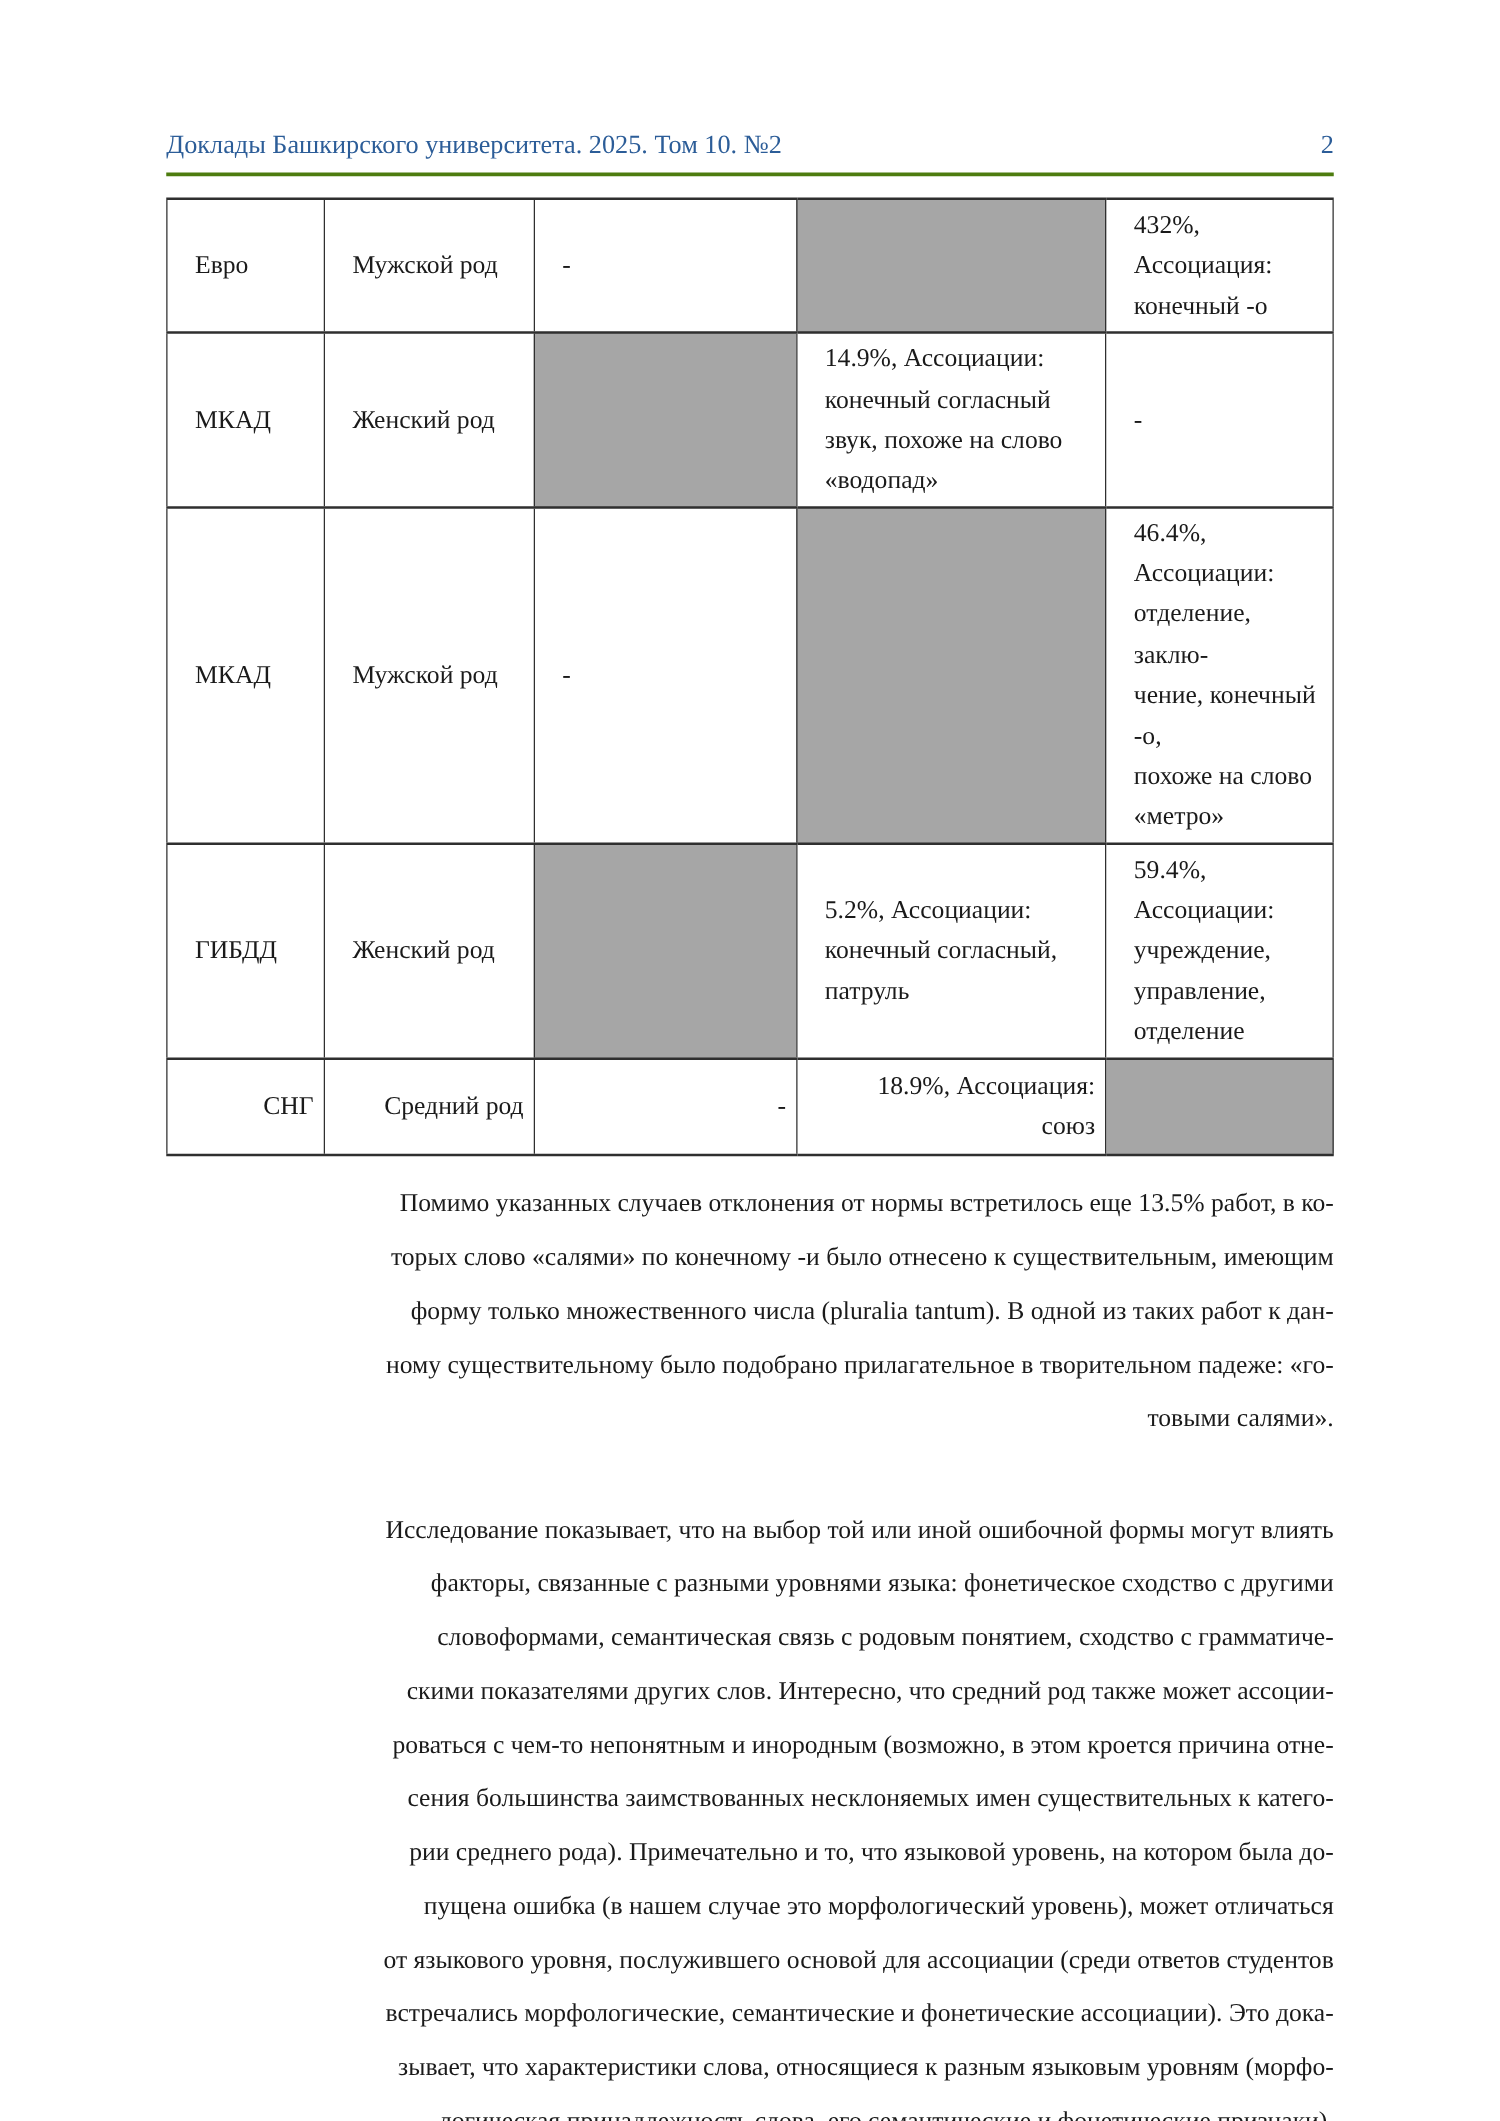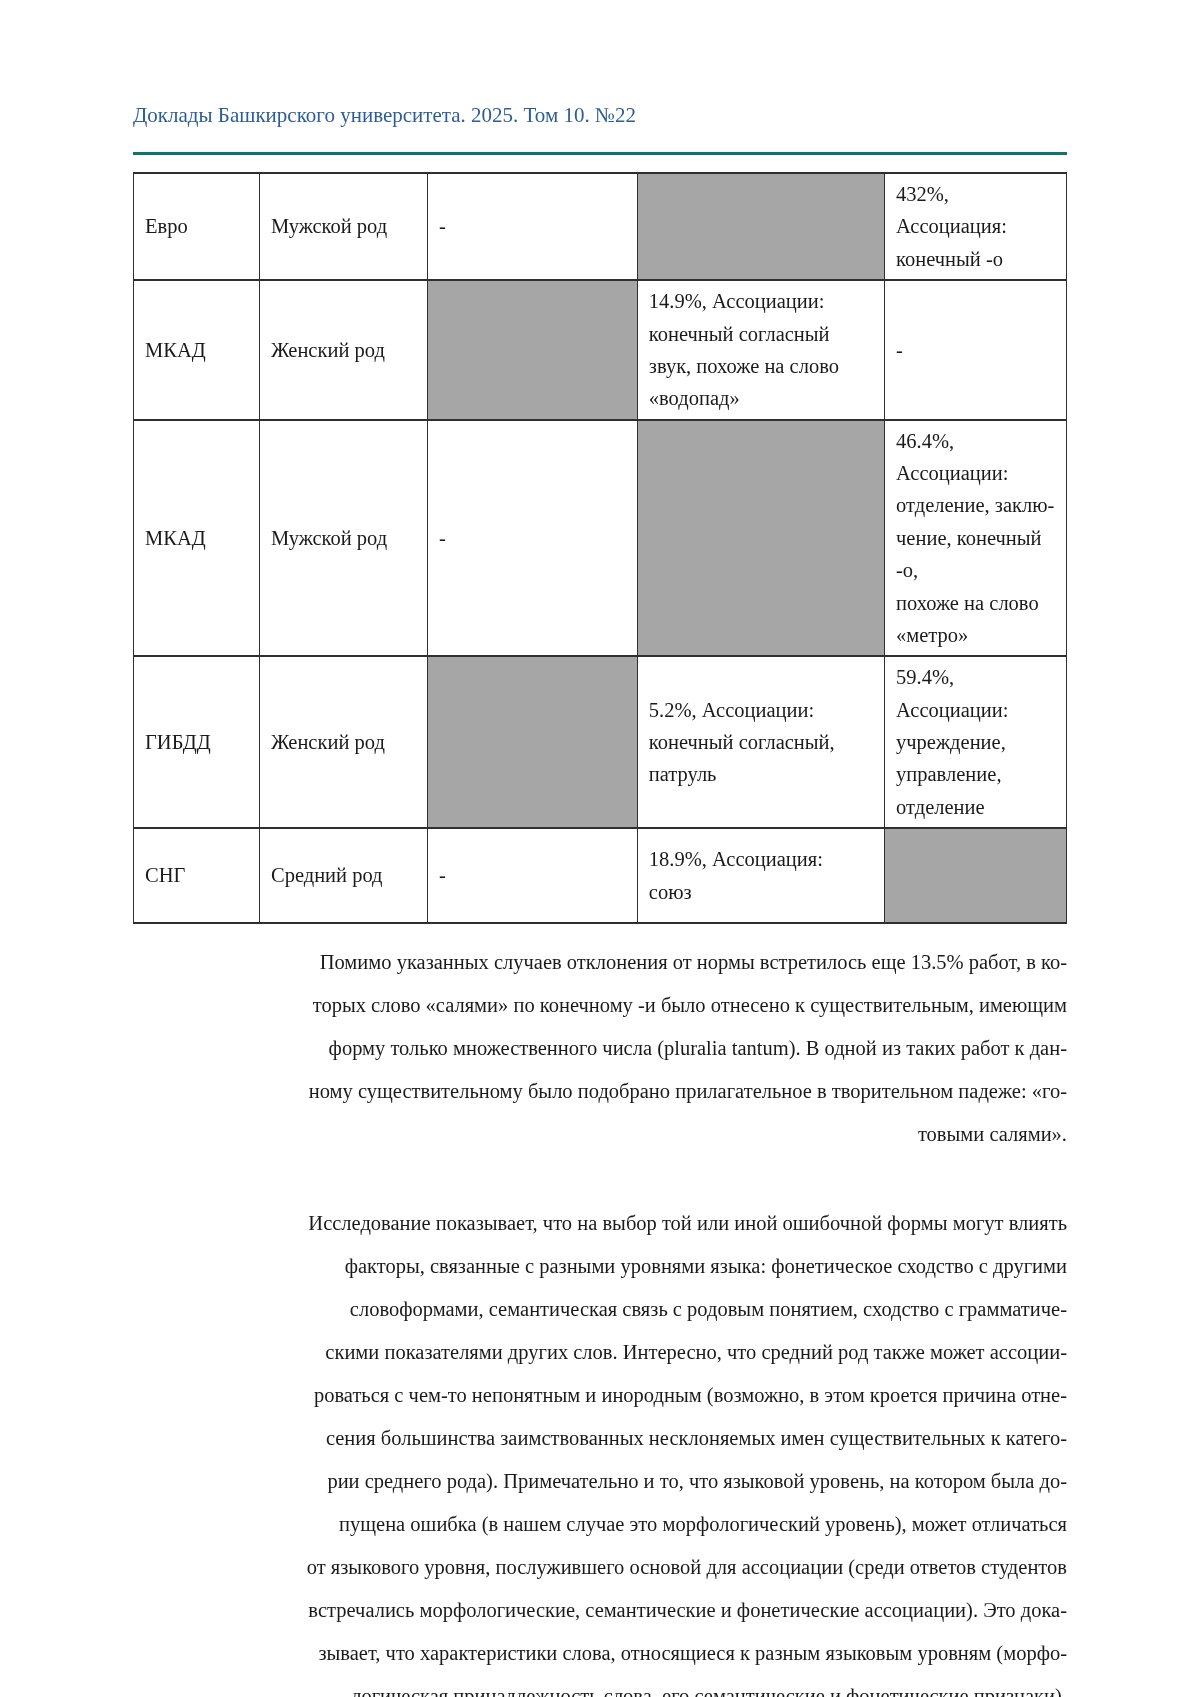--- a/index.html
+++ b/index.html
@@ -14,61 +14,62 @@
     color: #1a1a1a;
     position: relative;
     overflow: hidden;
   }
   .page {
     padding: 103px 133px 0 133px;
   }
   
   .running-header {
     display: flex;
+    justify-content: space-between;
     align-items: flex-end;
     color: var(--header-blue, #2c5d98);
     font-size: 21px;
-    padding-bottom: 24px;
-    border-bottom: 3px solid #0f766e;
+    padding-bottom: 10px;
+    border-bottom: 3px solid #4d7c0f;
   }
   .running-header .pageno {
     color: var(--header-blue, #2c5d98);
   }
   
   table.results {
     border-collapse: collapse;
     table-layout: fixed;
     width: 100%;
     margin-top: 17px;
     font-size: 20.5px;
   }
   table.results td {
     border-left: 1px solid #2f2f2f;
     border-right: 1px solid #2f2f2f;
     border-top: 2px solid #2f2f2f;
     border-bottom: 2px solid #2f2f2f;
     vertical-align: middle;
-    padding: 4px 8px 4px 11px;
+    padding: 4px 8px 4px 22px;
     line-height: 1.58;
     white-space: pre-line;
     word-wrap: break-word;
   }
   table.results td.gray {
     background: var(--cell-gray, #a6a6a6);
   }
   table.results col.c1 { width: 13.5%; }
   table.results col.c2 { width: 18%; }
   table.results col.c3 { width: 22.5%; }
   table.results col.c4 { width: 26.5%; }
   table.results col.c5 { width: 19.5%; }
   table.results tr:nth-child(1) { height: 75px; }
   table.results tr:nth-child(2) { height: 135px; }
   table.results tr:nth-child(3) { height: 160px; }
   table.results tr:nth-child(4) { height: 140px; }
-  table.results tr:nth-child(5) { height: 95px; }
+  table.results tr:nth-child(5) { height: 77px; text-align: right; }
   
   .content {
     margin-top: 17px;
   }
   .content p {
     font-size: 20.5px;
     line-height: 43px;
     margin: 0 0 46px 0;
     white-space: pre-line;
     text-align: right;

